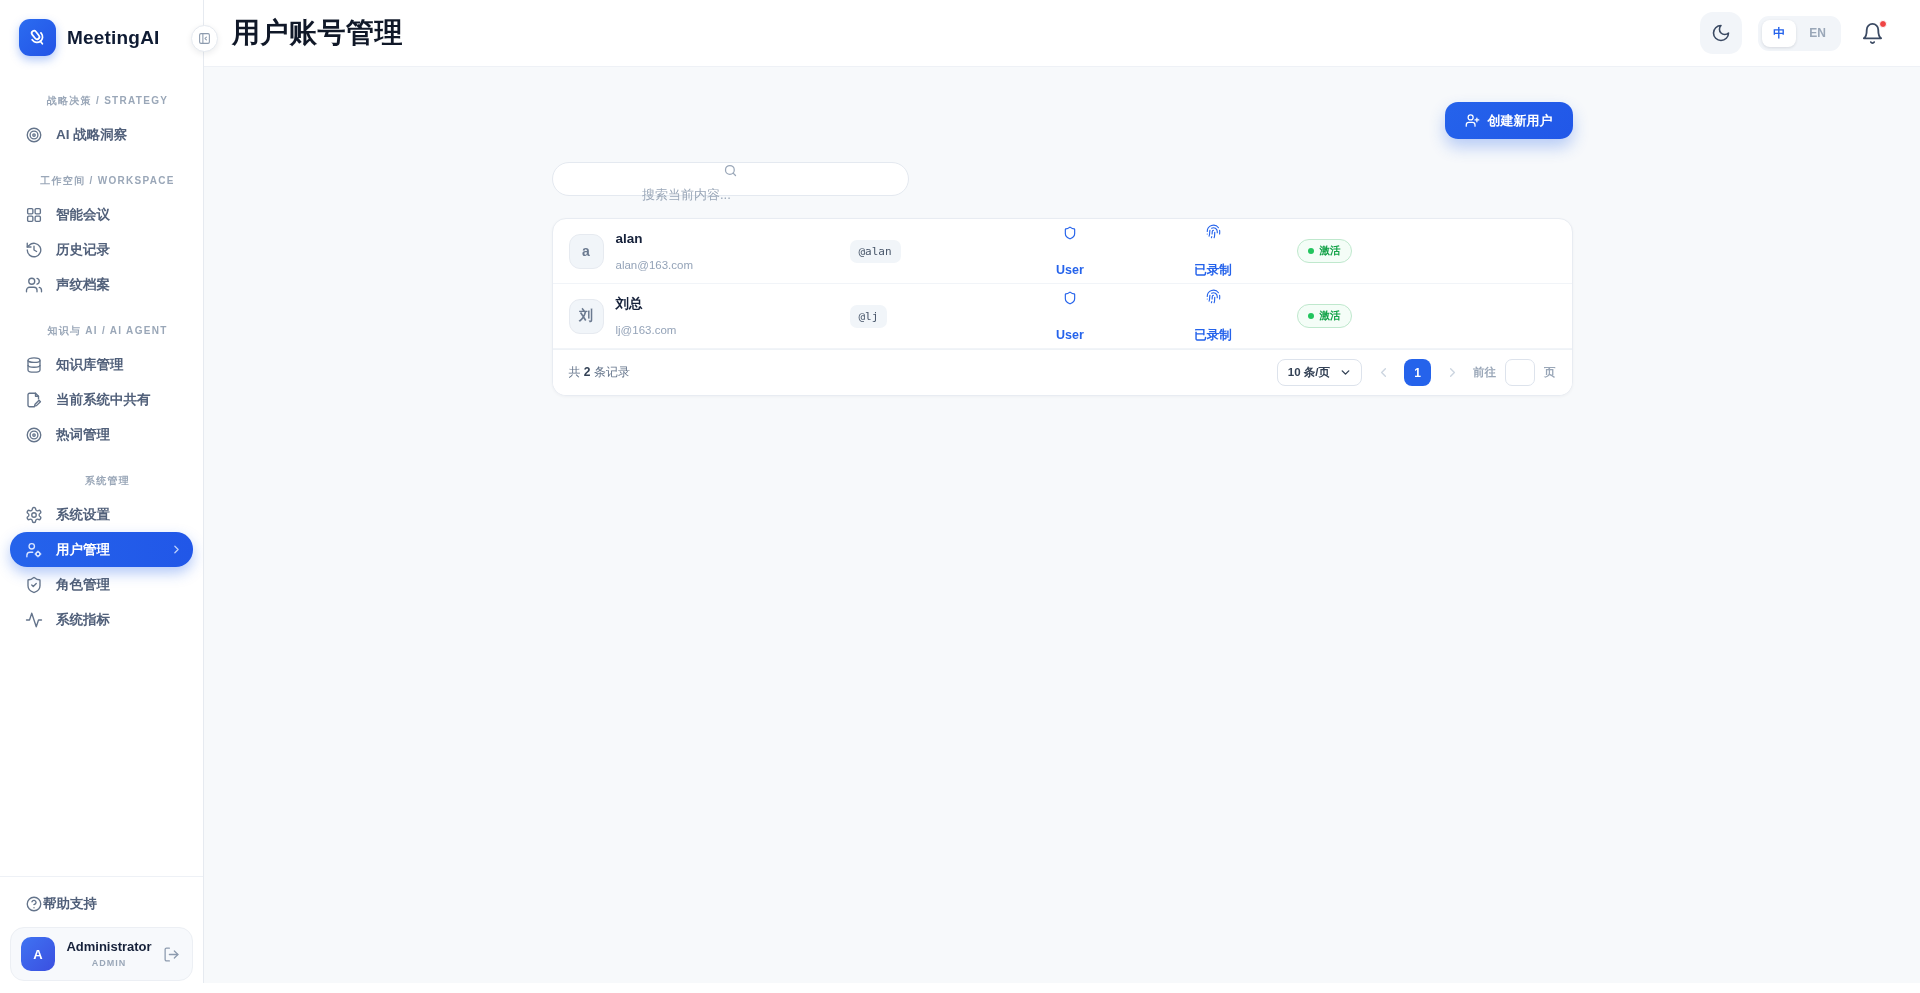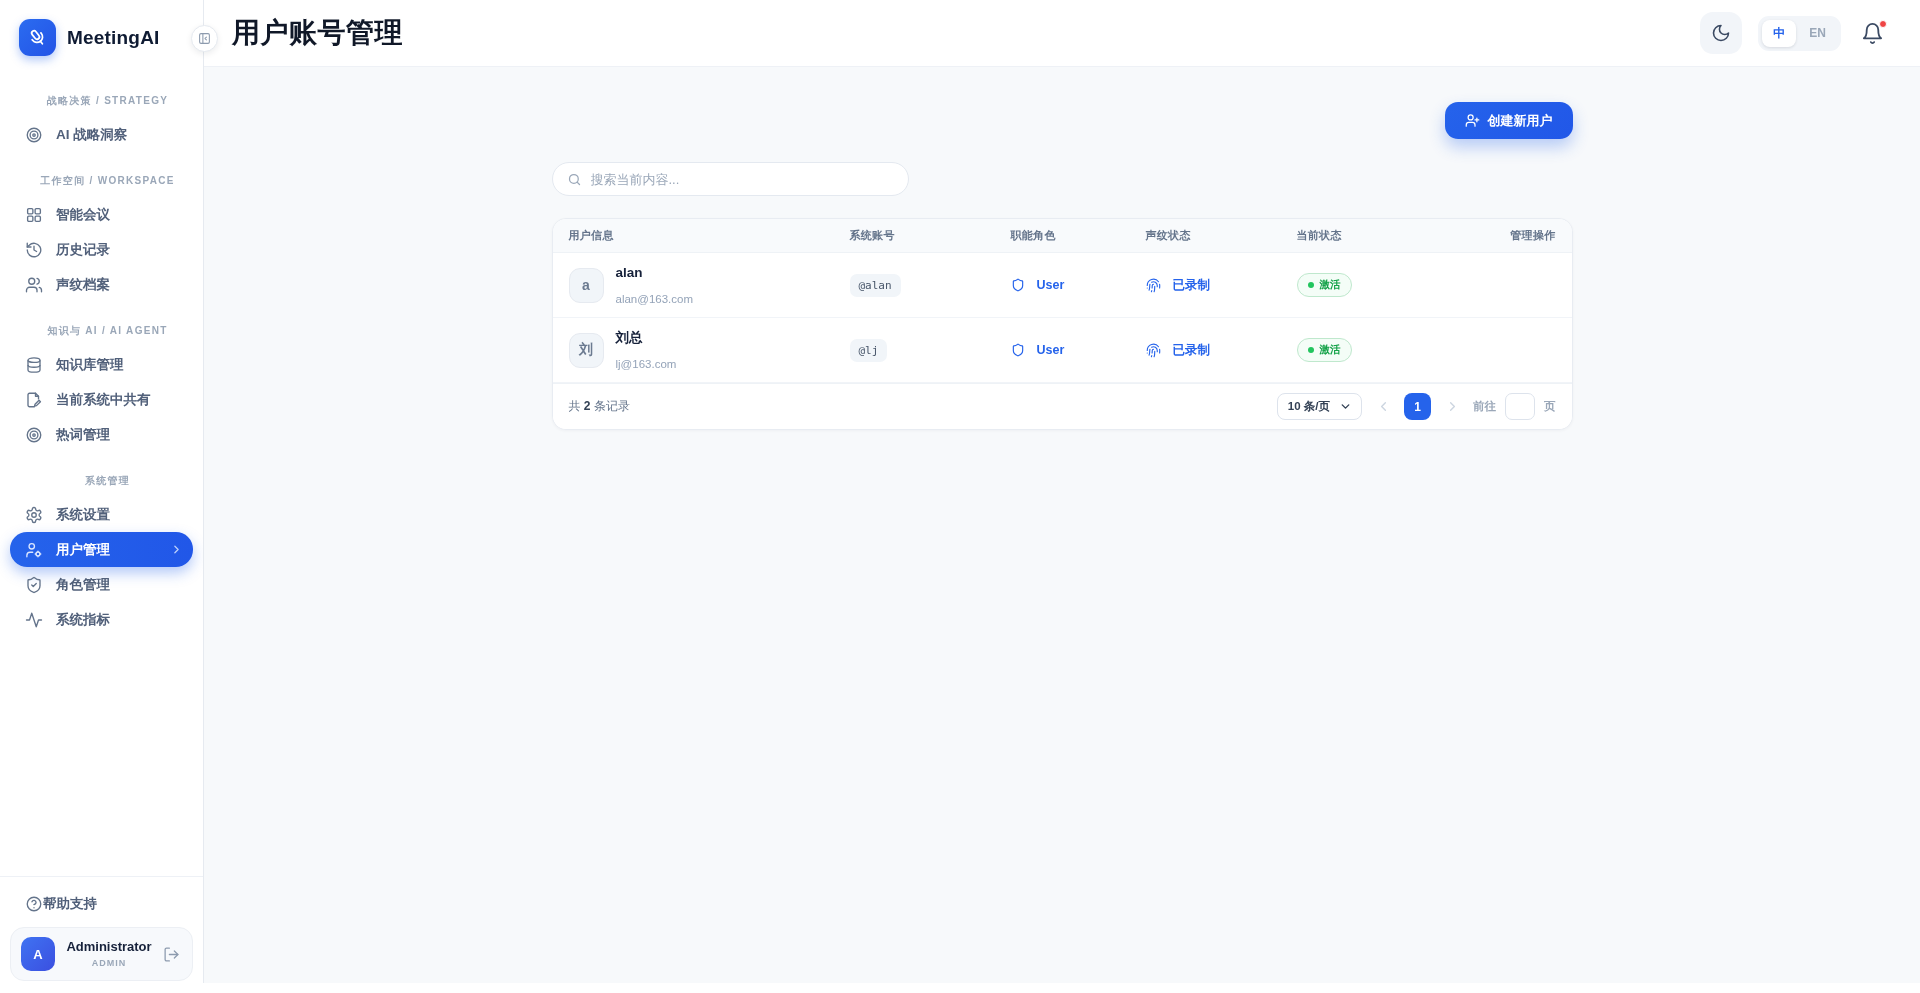--- a/index.html
+++ b/index.html
@@ -100,21 +100,21 @@
   .create-btn {
     margin-left:auto; margin-top:11px; border:none; cursor:pointer;
     background:linear-gradient(135deg,#2563eb,#2157e8); color:#fff;
     font-size:13px; font-weight:bold; font-family:inherit;
     display:flex; align-items:center; gap:8px; padding:0 20px; height:37px; border-radius:13px;
     box-shadow:0 8px 16px rgba(37,99,235,.3);
   }
 
   .search-wrap {
     margin-top:23px; width:357px; height:34px; background:#ffffff; border:1px solid #e4e9f0;
-    border-radius:17px; display:flex; align-items:center; gap:9px; padding:0 14px; color:#9aa7b8;
+    border-radius:17px; display:flex; align-items:center; gap:9px; padding:0 14px; color:#9aa7b8;flex-direction:column;
   }
   .search-wrap input {
     border:none; outline:none; flex:1; font-size:13px; font-family:inherit; color:#334155; background:transparent;
   }
   .search-wrap input::placeholder { color:#9aa7b8; }
 
   
   .card {
     margin-top:22px; background:#ffffff; border:1px solid #e8ecf2; border-radius:14px;
     box-shadow:0 1px 3px rgba(15,23,42,.04); overflow:hidden;
@@ -132,21 +132,21 @@
     width:35px; height:35px; border-radius:11px; background:#f1f5f9; border:1px solid #e6eaf0;
     color:#6b7a90; font-size:14px; font-weight:bold; display:flex; align-items:center; justify-content:center;
   }
   .row-name { font-size:13.5px; font-weight:bold; color:#16213a; line-height:1.2; }
   .row-email { font-size:11.5px; color:#94a3b8; margin-top:12px; }
 
   .acct-pill {
     background:#f1f5f9; border-radius:7px; padding:5px 9px;
     font-family:"DejaVu Sans Mono","Liberation Mono",monospace; font-size:11px; color:#475569;
   }
-  .role-cell, .voice-cell { gap:12px; color:#2563eb; font-size:12.5px; font-weight:bold; }
+  .role-cell, .voice-cell { gap:23px; color:#2563eb; font-size:12.5px; font-weight:bold;flex-direction:column; }
   .status-badge {
     display:inline-flex; align-items:center; gap:6px; border:1px solid #bfe8cd; background:#f4fdf7;
     border-radius:999px; padding:4px 10px; font-size:10.5px; font-weight:bold; color:#16a34a;
   }
   .status-dot { width:6px; height:6px; border-radius:50%; background:#22c55e; }
 
   .tfoot {
     height:46px; border-top:1px solid #eef2f6; display:flex; align-items:center; padding:0 16px;
     background:#ffffff;
   }
@@ -404,28 +404,20 @@
         <span>
             <svg width="15" height="15" viewBox="0 0 24 24" fill="none" stroke="currentColor" stroke-width="2" stroke-linecap="round" stroke-linejoin="round">
               <circle cx="11" cy="11" r="7"></circle>
               <path d="m20 20-3.8-3.8"></path>
             </svg>
           </span>
         <input type="text" placeholder="搜索当前内容..." style="">
       </div>
 
       <div class="card">
-        <div class="tgrid thead">
-          <div class="th">用户信息</div>
-          <div class="th">系统账号</div>
-          <div class="th">职能角色</div>
-          <div class="th">声纹状态</div>
-          <div class="th">当前状态</div>
-          <div class="th">管理操作</div>
-        </div>
 
         <div class="tgrid trow">
           <div class="td cell-user">
             <div class="row-avatar">a</div>
             <div>
               <div class="row-name">alan</div>
               <div class="row-email">alan@163.com</div>
             </div>
           </div>
           <div class="td">

